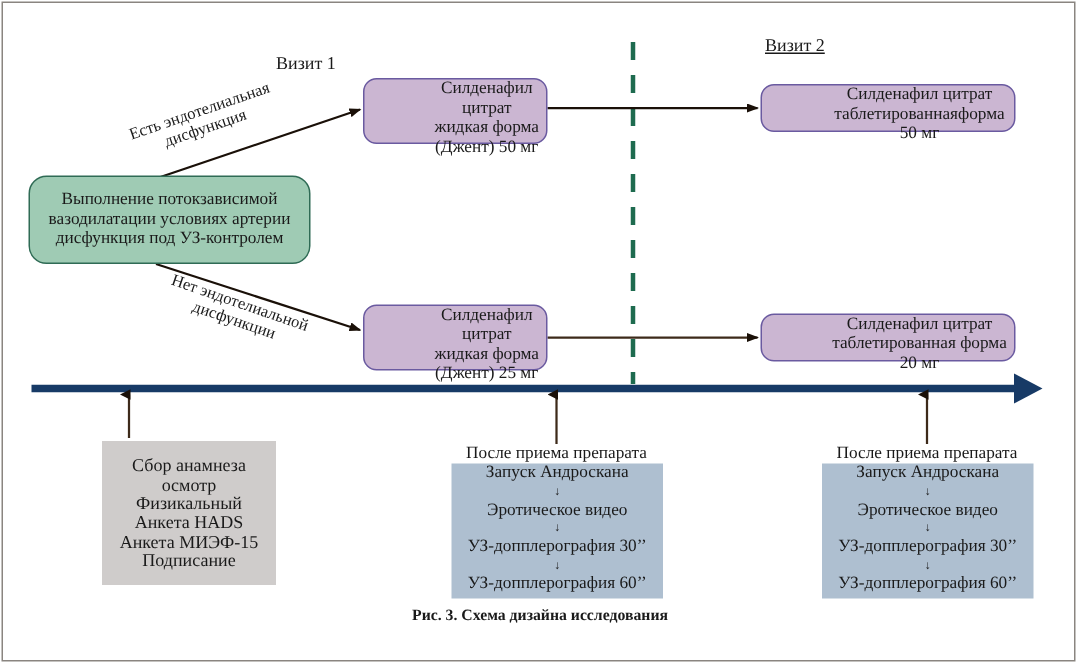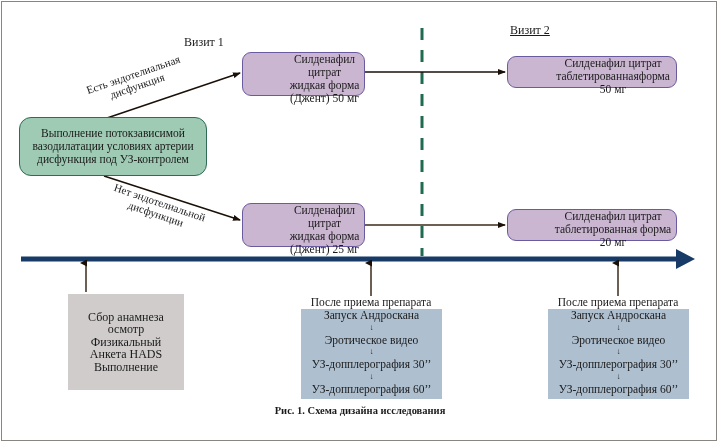--- a/index.html
+++ b/index.html
@@ -83,21 +83,22 @@
 <div class="pbox" style="left:507px; top:209px; width:170px; height:32px;">
   <span>Силденафил цитрат</span>
   <span>таблетированная форма 20 мг</span>
 </div>
 
 <div class="greybox" style="left:28px; top:294px; width:116px; height:96px;">
   <span>Сбор анамнеза</span>
   <span>осмотр</span>
   <span>Физикальный</span>
   <span>Анкета HADS</span>
-  <span>Выполнение</span>
+  <span>Анкета МИЭФ-15</span>
+  <span>Подписание</span>
 </div>
 
 <div class="label" style="left:300px; top:296px; width:142px;">После приема препарата</div>
 <div class="bluebox" style="left:301px; top:309px; width:141px; height:90px;">
   <span>Запуск Андроскана</span>
   <span class="arr">↓</span>
   <span>Эротическое видео</span>
   <span class="arr">↓</span>
   <span>УЗ-допплерография 30’’</span>
   <span class="arr">↓</span>
@@ -108,13 +109,13 @@
 <div class="bluebox" style="left:548px; top:309px; width:141px; height:90px;">
   <span>Запуск Андроскана</span>
   <span class="arr">↓</span>
   <span>Эротическое видео</span>
   <span class="arr">↓</span>
   <span>УЗ-допплерография 30’’</span>
   <span class="arr">↓</span>
   <span>УЗ-допплерография 60’’</span>
 </div>
 
-<div class="caption">Рис. 1. Схема дизайна исследования</div>
+<div class="caption">Рис. 3. Схема дизайна исследования</div>
 
 </body></html>

